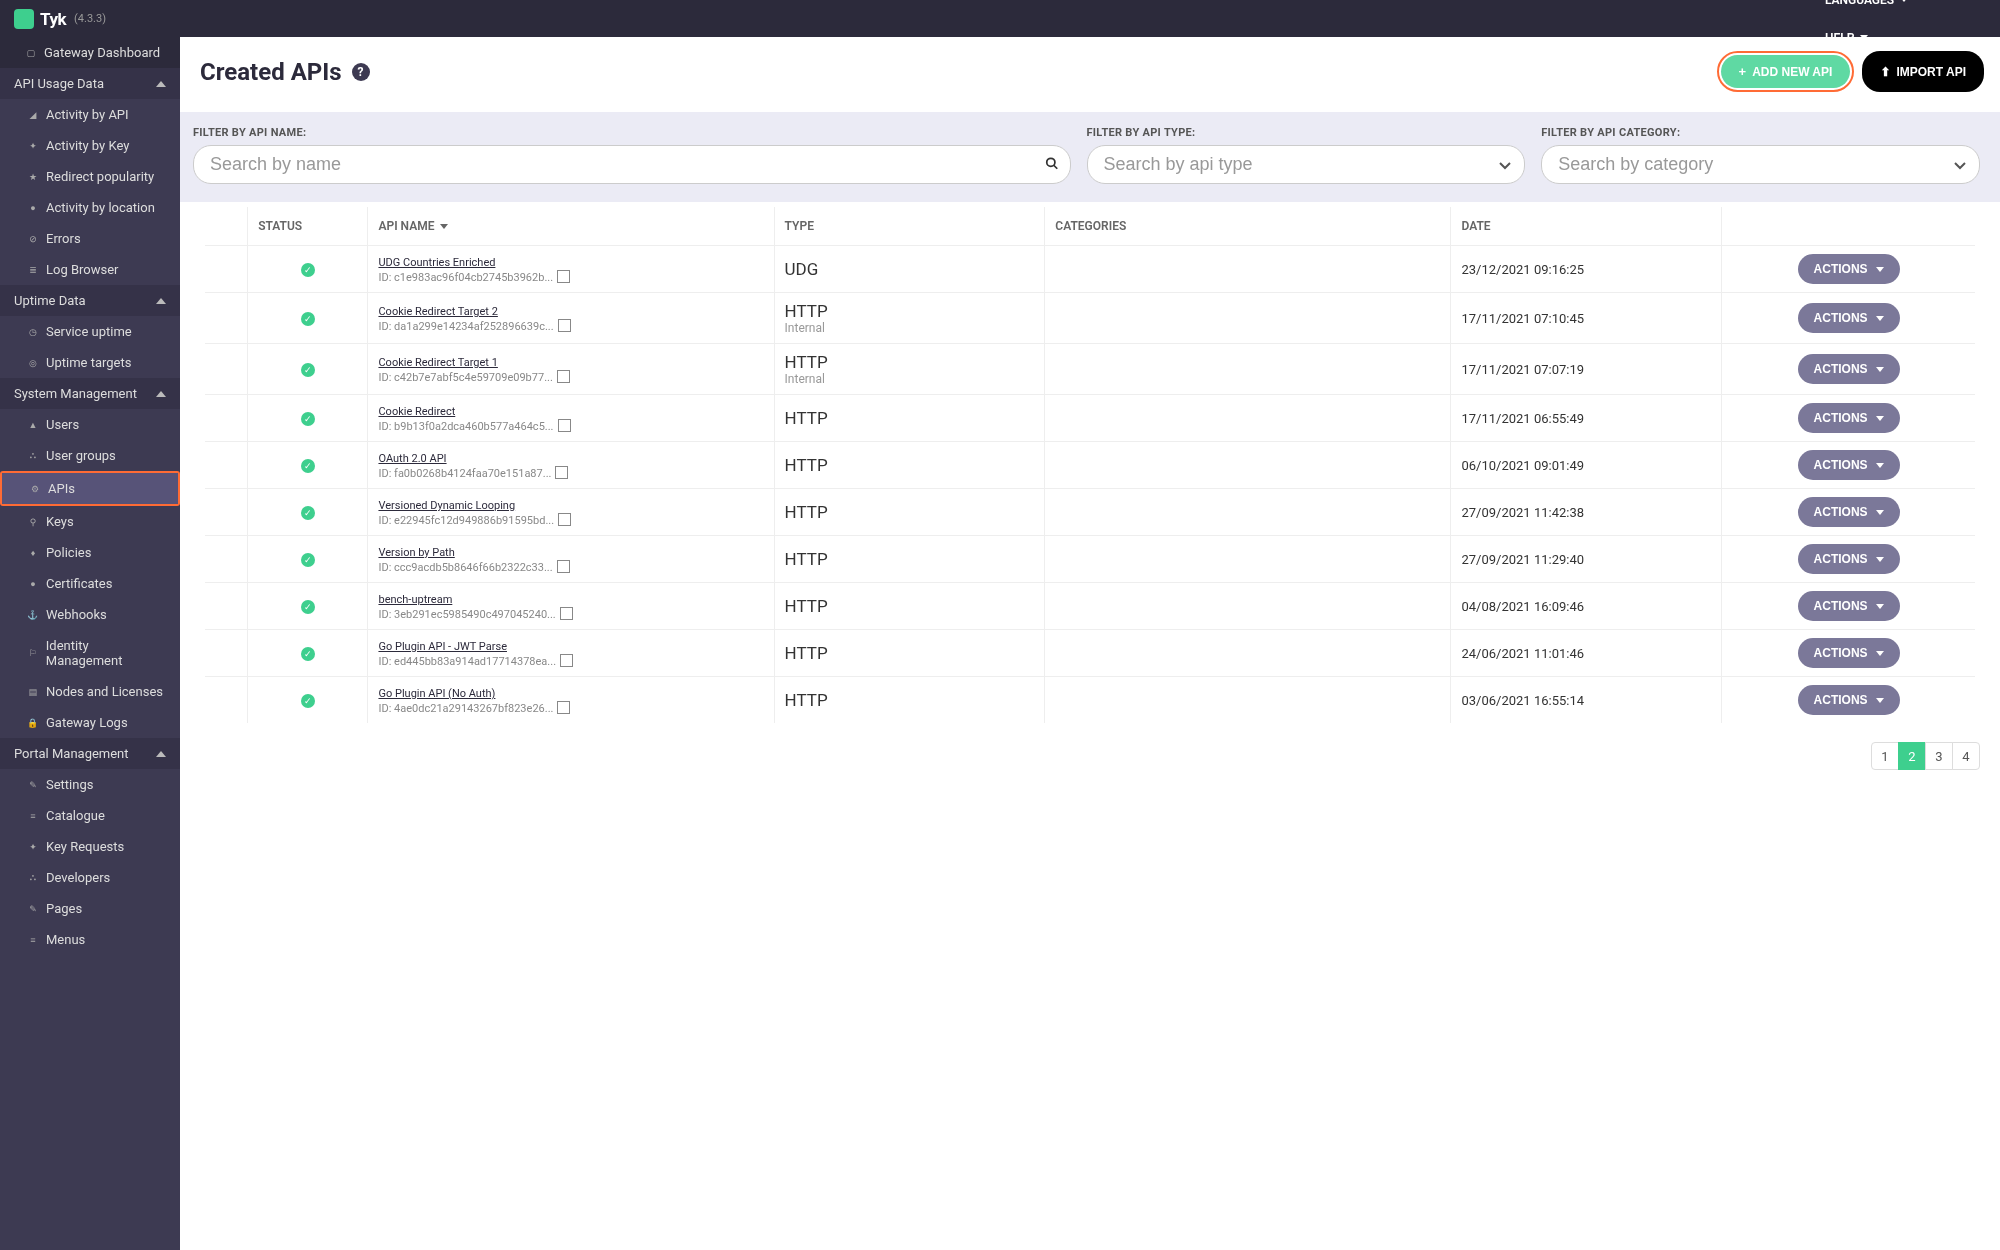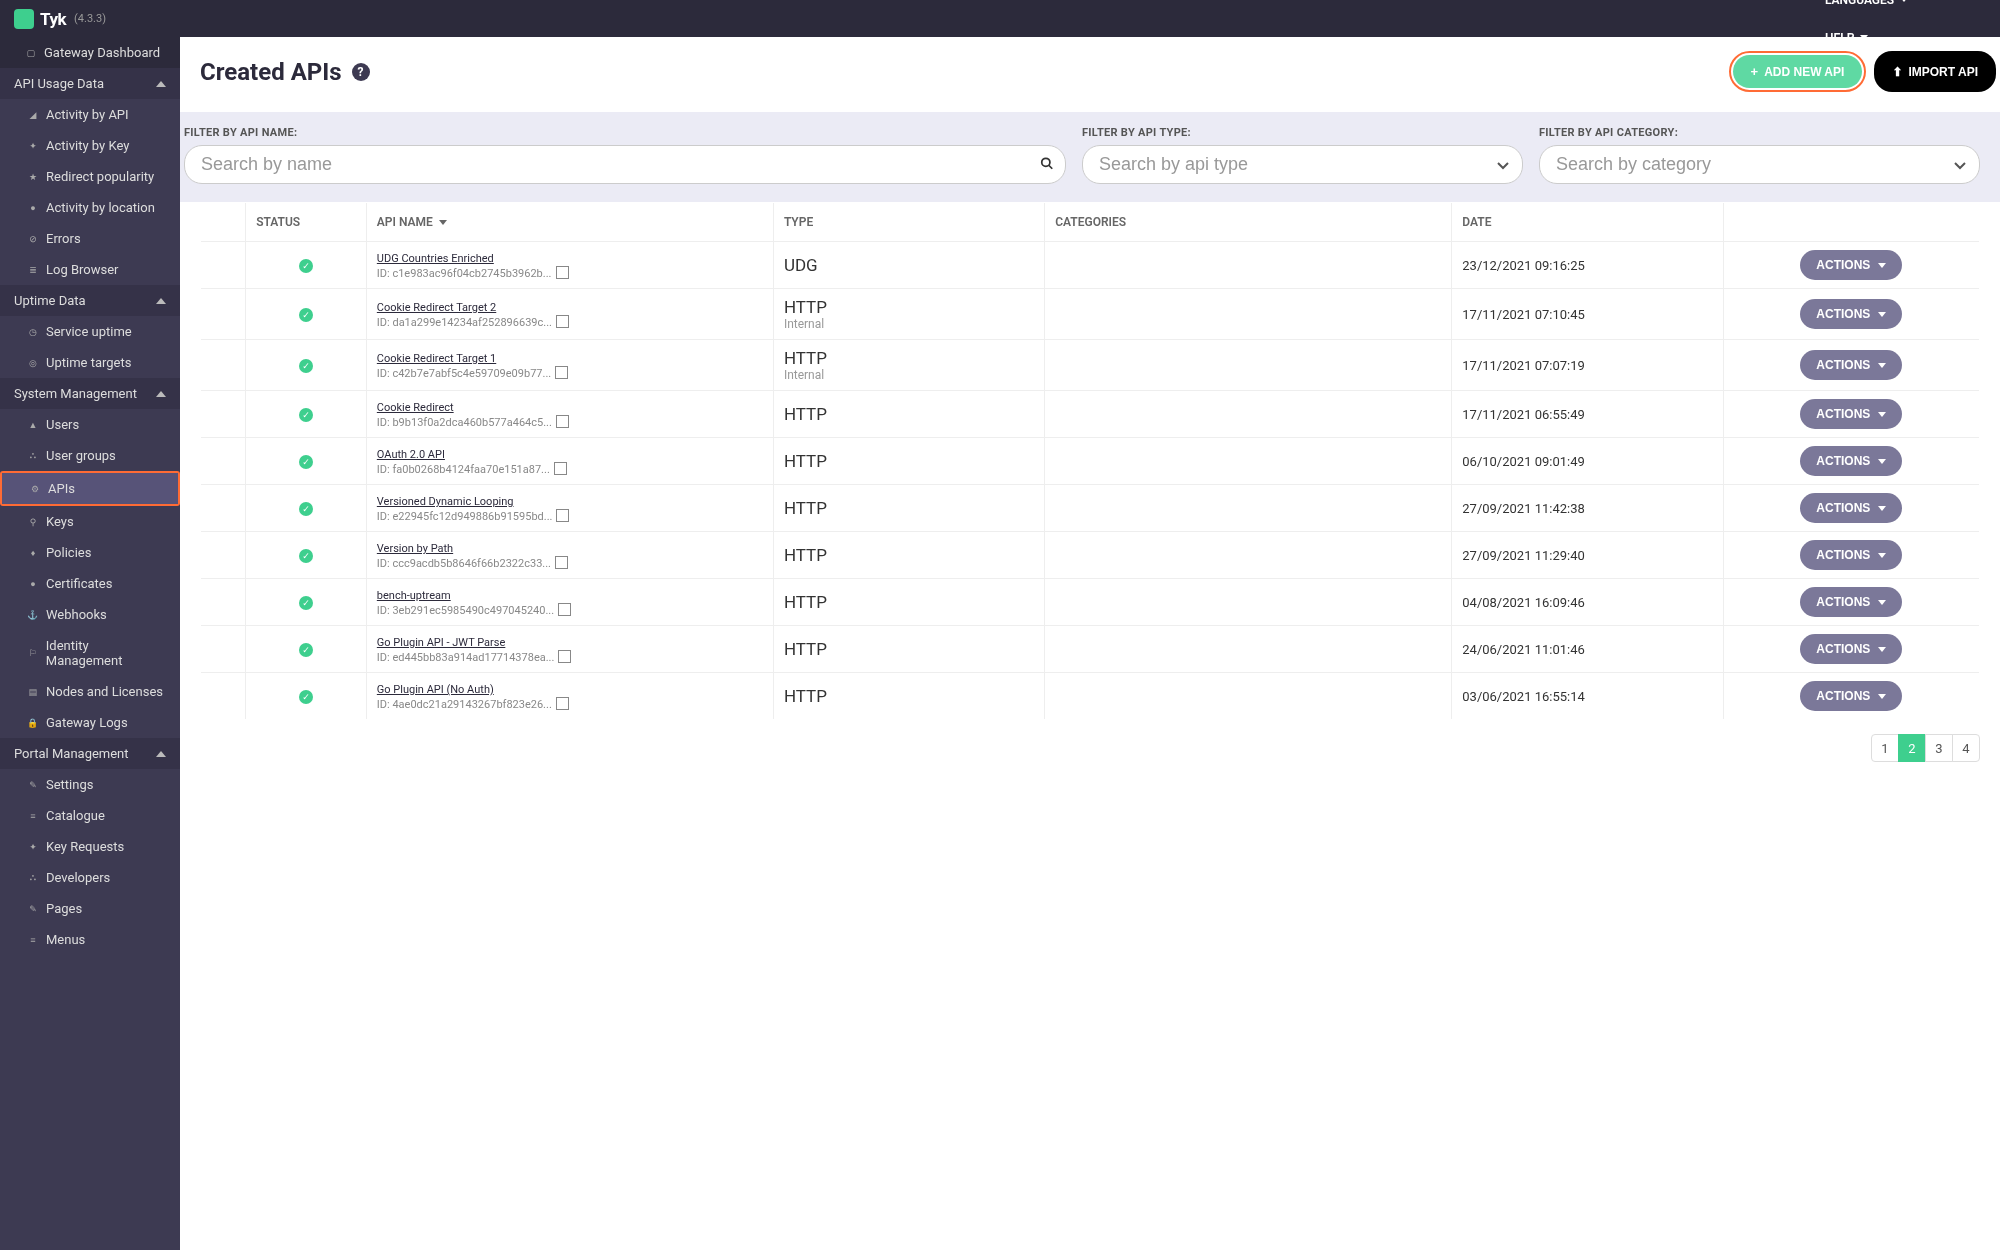--- a/index.html
+++ b/index.html
@@ -17,40 +17,40 @@
 .layout { display: flex; min-height: calc(100vh - 37px); }
 .sidebar { width: 180px; background: #3d3a52; color: #ddd; font-size: 13px; flex-shrink: 0; }
 .sidebar-item { padding: 8px 14px 8px 26px; display: flex; align-items: center; gap: 8px; cursor: pointer; }
 .sidebar-item.sub { padding-left: 28px; }
 .sidebar-header { padding: 8px 14px; display: flex; justify-content: space-between; align-items: center; background: #353248; cursor: pointer; font-size: 13px; }
 .sidebar-item.active { background: #575378; }
 .sidebar-highlight { border: 2px solid #ff6b35; border-radius: 3px; }
 .sidebar-icon { width: 10px; height: 10px; display: inline-flex; align-items: center; justify-content: center; font-size: 9px; color: #aaa; }
 .chevron-up { width: 0; height: 0; border-left: 5px solid transparent; border-right: 5px solid transparent; border-bottom: 6px solid #bbb; }
 .main { flex: 1; background: #fff; }
-.page-header { display: flex; align-items: center; padding: 14px 4px 20px 20px; }
+.page-header { display: flex; align-items: center; padding: 14px 16px 20px 20px; }
 .page-title { font-size: 24px; font-weight: 700; color: #2c2a3b; display: flex; align-items: center; gap: 10px; }
 .help-icon { width: 18px; height: 18px; background: #3d3a52; border-radius: 50%; color: #fff; display: inline-flex; align-items: center; justify-content: center; font-size: 12px; font-weight: 700; }
 .header-actions { margin-left: auto; display: flex; gap: 8px; }
 .btn { border-radius: 18px; padding: 9px 18px; font-size: 12px; font-weight: 700; cursor: pointer; border: none; display: inline-flex; align-items: center; gap: 6px; }
 .btn-primary { background: #5fd9a3; color: #fff; }
 .btn-primary-highlight { border: 2px solid #ff6b35; border-radius: 22px; padding: 2px; }
 .btn-dark { background: #000; color: #fff; }
-.filters { background: #ebebf5; padding: 14px 20px 18px 4px; display: flex; gap: 16px; }
+.filters { background: #ebebf5; padding: 14px 20px 18px 13px; display: flex; gap: 16px; }
 .filter-group { display: flex; flex-direction: column; gap: 6px; }
 .filter-group.wide { flex: 2; }
 .filter-group.narrow { flex: 1; }
 .filter-label { font-size: 11px; font-weight: 700; color: #555; letter-spacing: 0.3px; }
 .filter-input-wrap { position: relative; }
 .filter-input { width: 100%; border: 1px solid #ccc; border-radius: 18px; padding: 8px 36px 8px 16px; font-size: 18px; background: #fff; color: #333; }
 .filter-input::placeholder { color: #999; }
 .filter-icon { position: absolute; right: 12px; top: 50%; transform: translateY(-50%); color: #555; }
 .filter-chevron { position: absolute; right: 14px; top: 50%; transform: translateY(-50%); }
 .table-wrap { padding: 0 20px; }
-.table { width: 100%; border-collapse: collapse; border: 1px solid #000000; border-radius: 6px; overflow: hidden; }
+.table { width: 100%; border-collapse: collapse; border: 5px solid #000000; border-radius: 6px; overflow: hidden; }
 .table th { text-align: left; padding: 12px 10px; font-size: 12px; font-weight: 600; color: #666; border-bottom: 1px solid #eee; border-right: 1px solid #eee; background: #fff; }
 .table td { padding: 8px 10px; border-bottom: 1px solid #eee; border-right: 1px solid #eee; vertical-align: middle; font-size: 13px; }
 .table th:last-child, .table td:last-child { border-right: none; }
 .col-check { width: 30px; }
 .col-status { width: 80px; text-align: center; }
 .col-name { width: 270px; }
 .col-type { width: 180px; }
 .col-cat { width: 270px; }
 .col-date { width: 180px; }
 .col-actions { width: 170px; text-align: center; }

